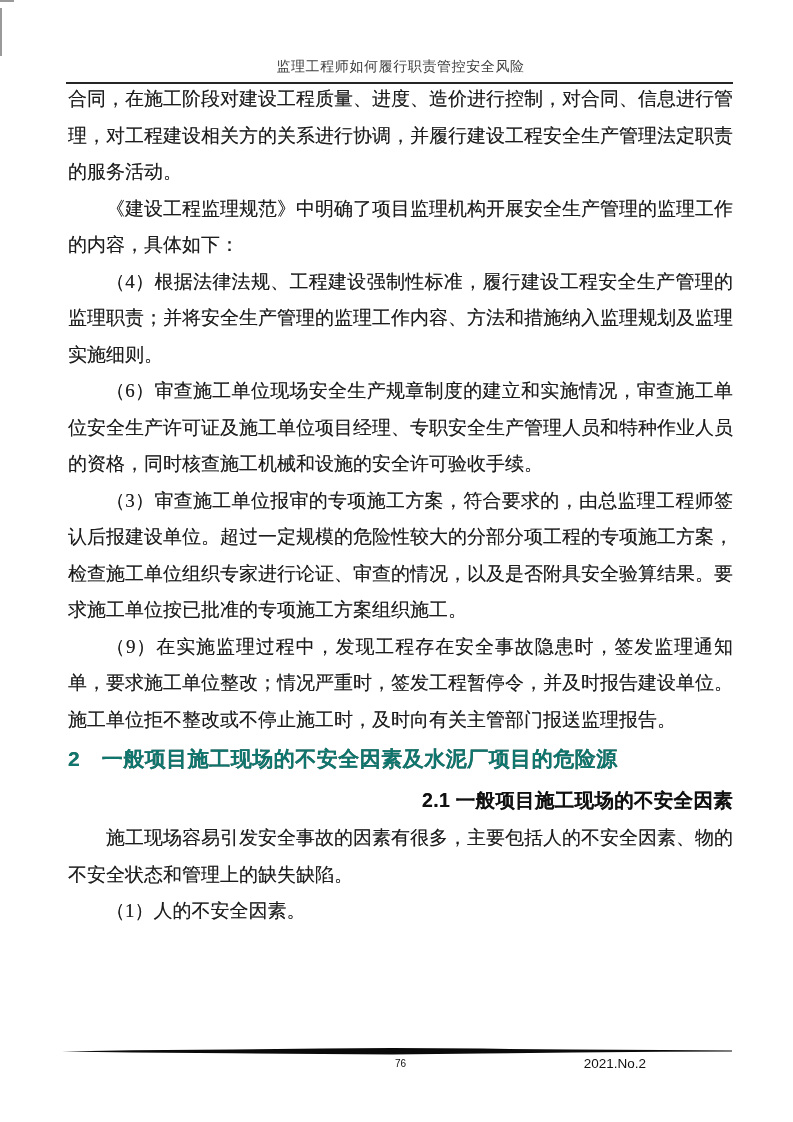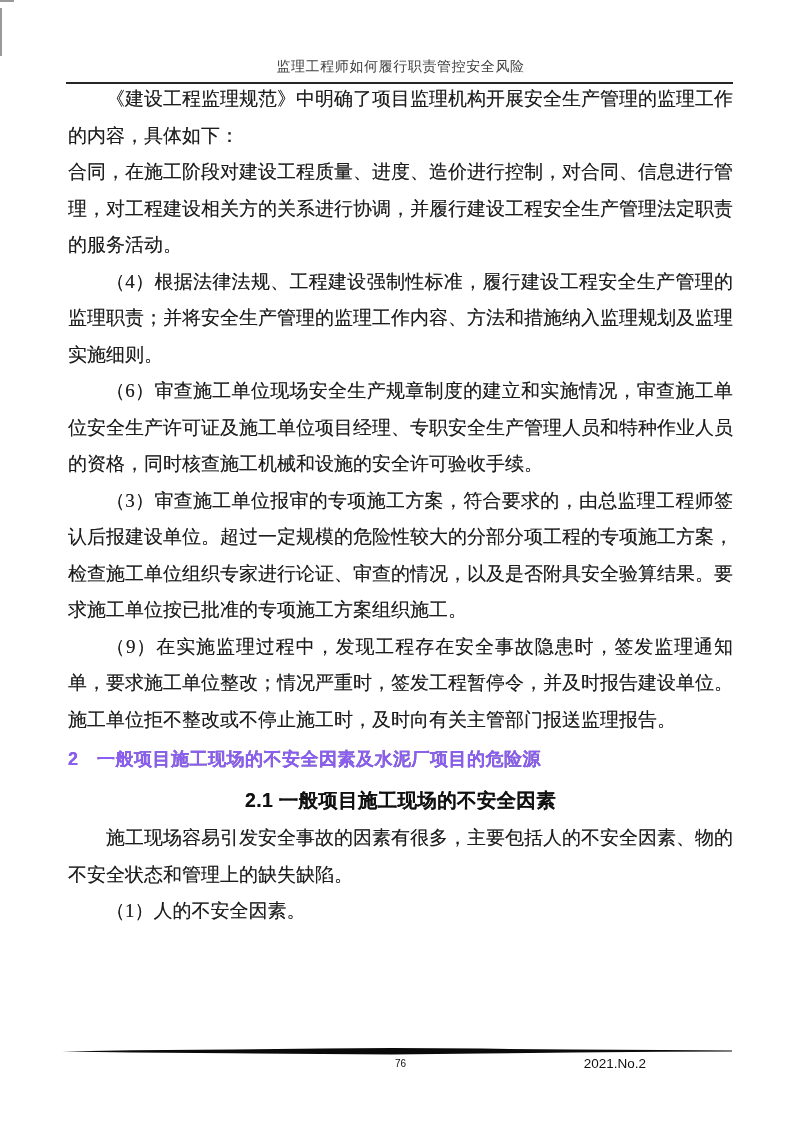--- a/index.html
+++ b/index.html
@@ -35,33 +35,33 @@
     text-justify:inter-ideograph;
     text-shadow:0 0 0.6px rgba(30,30,30,0.55);
   }
   .para{margin:0;text-indent:2em;}
   .para.no-indent{text-indent:0;}
 
   .sec-heading{
     margin:0;
     font-family:"Liberation Sans","DejaVu Sans",sans-serif;
     font-weight:700;
-    font-size:18px;line-height:42px;
-    color:#8b5cf6;
+    font-size:21px;line-height:42px;
+    color:#0f766e;
     text-indent:0;text-align:left;
     letter-spacing:0.5px;
     text-shadow:0 0 0.5px rgba(0,0,0,0.6);
   }
   .subsec-heading{
     margin:0;
     font-family:"Liberation Sans","DejaVu Sans",sans-serif;
     font-weight:700;
     font-size:19.5px;line-height:40px;
     color:#101010;
-    text-indent:0;text-align:center;
+    text-indent:0;text-align:right;
     letter-spacing:0.3px;
     text-shadow:0 0 0.5px rgba(0,0,0,0.6);
   }
 
   .footer-divider{
     position:absolute;left:62px;top:1047px;width:670px;height:9px;
   }
   .footer-pageno{
     position:absolute;left:68px;top:1055px;width:665px;
     text-align:center;
@@ -79,22 +79,22 @@
 
 <div class="page">
 
   <div class="edge-v"></div>
   <div class="edge-h"></div>
 
   <div class="hdr-title">监理工程师如何履行职责管控安全风险</div>
   <div class="hdr-rule"></div>
 
   <div class="content">
+    <p class="para no-indent">合同，在施工阶段对建设工程质量、进度、造价进行控制，对合同、信息进行管理，对工程建设相关方的关系进行协调，并履行建设工程安全生产管理法定职责的服务活动。</p>
     <p class="para">《建设工程监理规范》中明确了项目监理机构开展安全生产管理的监理工作的内容，具体如下：</p>
-    <p class="para no-indent">合同，在施工阶段对建设工程质量、进度、造价进行控制，对合同、信息进行管理，对工程建设相关方的关系进行协调，并履行建设工程安全生产管理法定职责的服务活动。</p>
     <p class="para">（4）根据法律法规、工程建设强制性标准，履行建设工程安全生产管理的监理职责；并将安全生产管理的监理工作内容、方法和措施纳入监理规划及监理实施细则。</p>
     <p class="para">（6）审查施工单位现场安全生产规章制度的建立和实施情况，审查施工单位安全生产许可证及施工单位项目经理、专职安全生产管理人员和特种作业人员的资格，同时核查施工机械和设施的安全许可验收手续。</p>
     <p class="para">（3）审查施工单位报审的专项施工方案，符合要求的，由总监理工程师签认后报建设单位。超过一定规模的危险性较大的分部分项工程的专项施工方案，检查施工单位组织专家进行论证、审查的情况，以及是否附具安全验算结果。要求施工单位按已批准的专项施工方案组织施工。</p>
     <p class="para">（9）在实施监理过程中，发现工程存在安全事故隐患时，签发监理通知单，要求施工单位整改；情况严重时，签发工程暂停令，并及时报告建设单位。施工单位拒不整改或不停止施工时，及时向有关主管部门报送监理报告。</p>
 
     <p class="sec-heading">2　一般项目施工现场的不安全因素及水泥厂项目的危险源</p>
     <p class="subsec-heading">2.1 一般项目施工现场的不安全因素</p>
 
     <p class="para">施工现场容易引发安全事故的因素有很多，主要包括人的不安全因素、物的不安全状态和管理上的缺失缺陷。</p>
     <p class="para">（1）人的不安全因素。</p>

